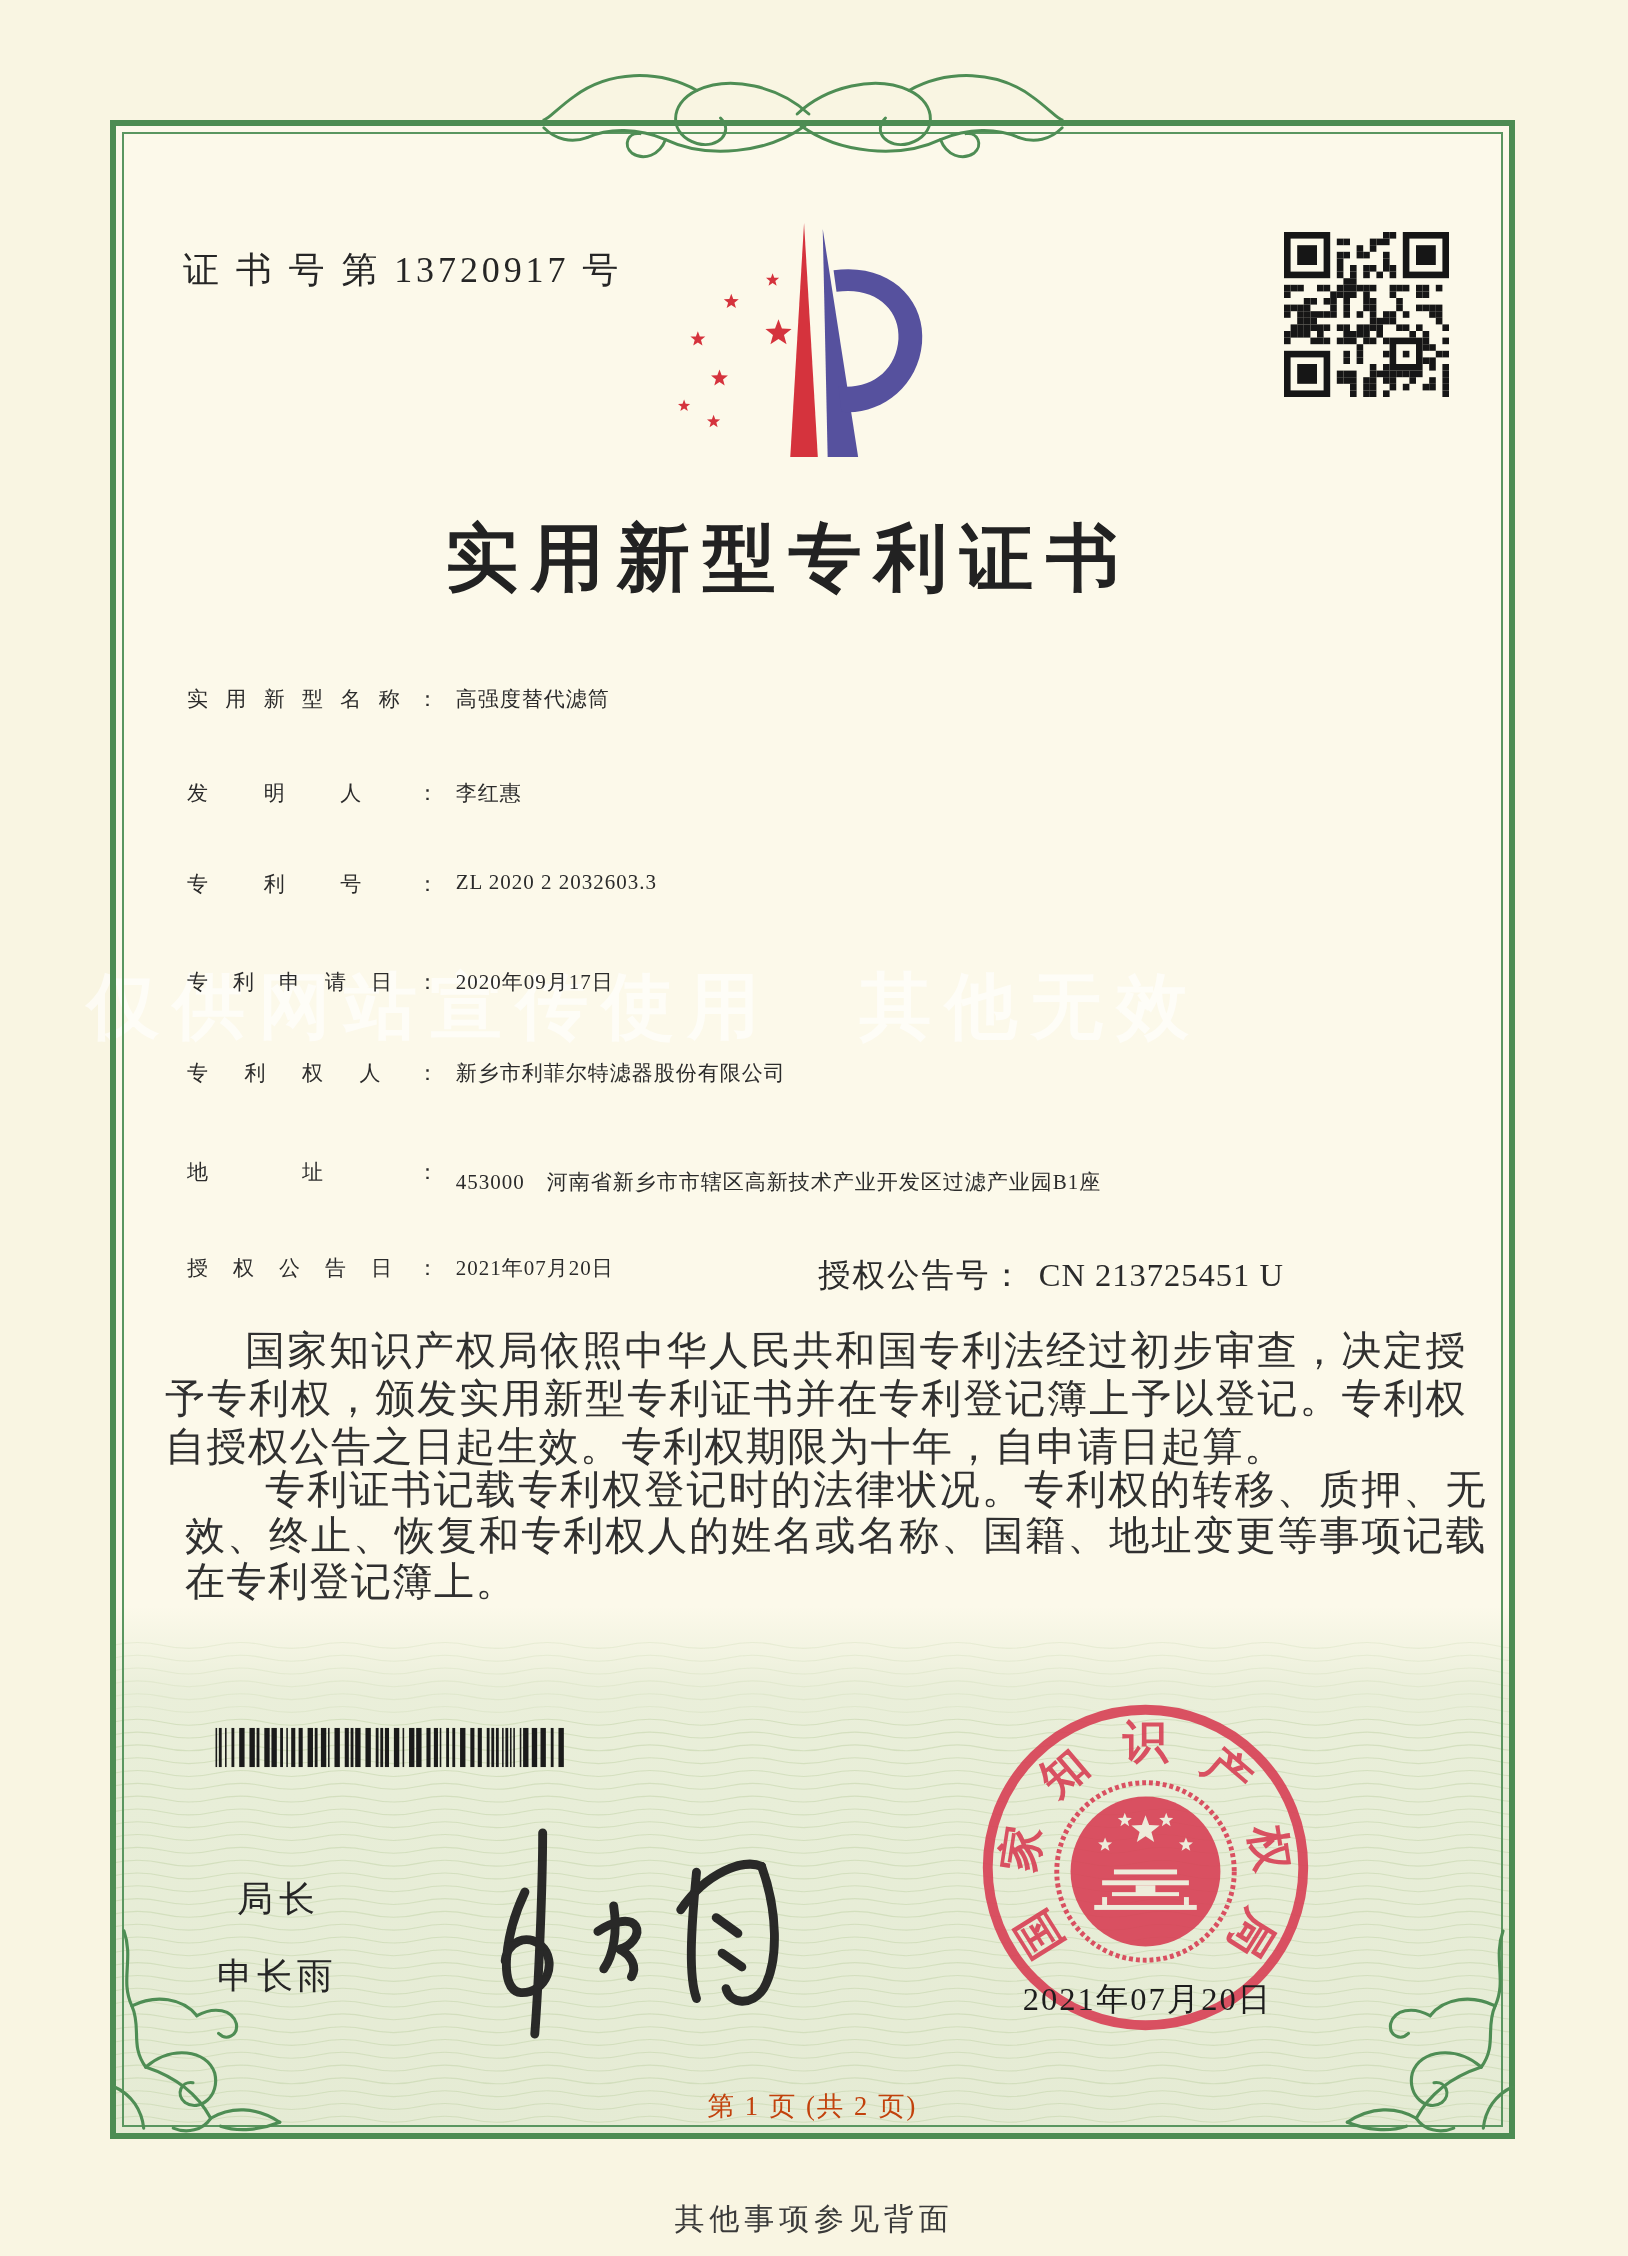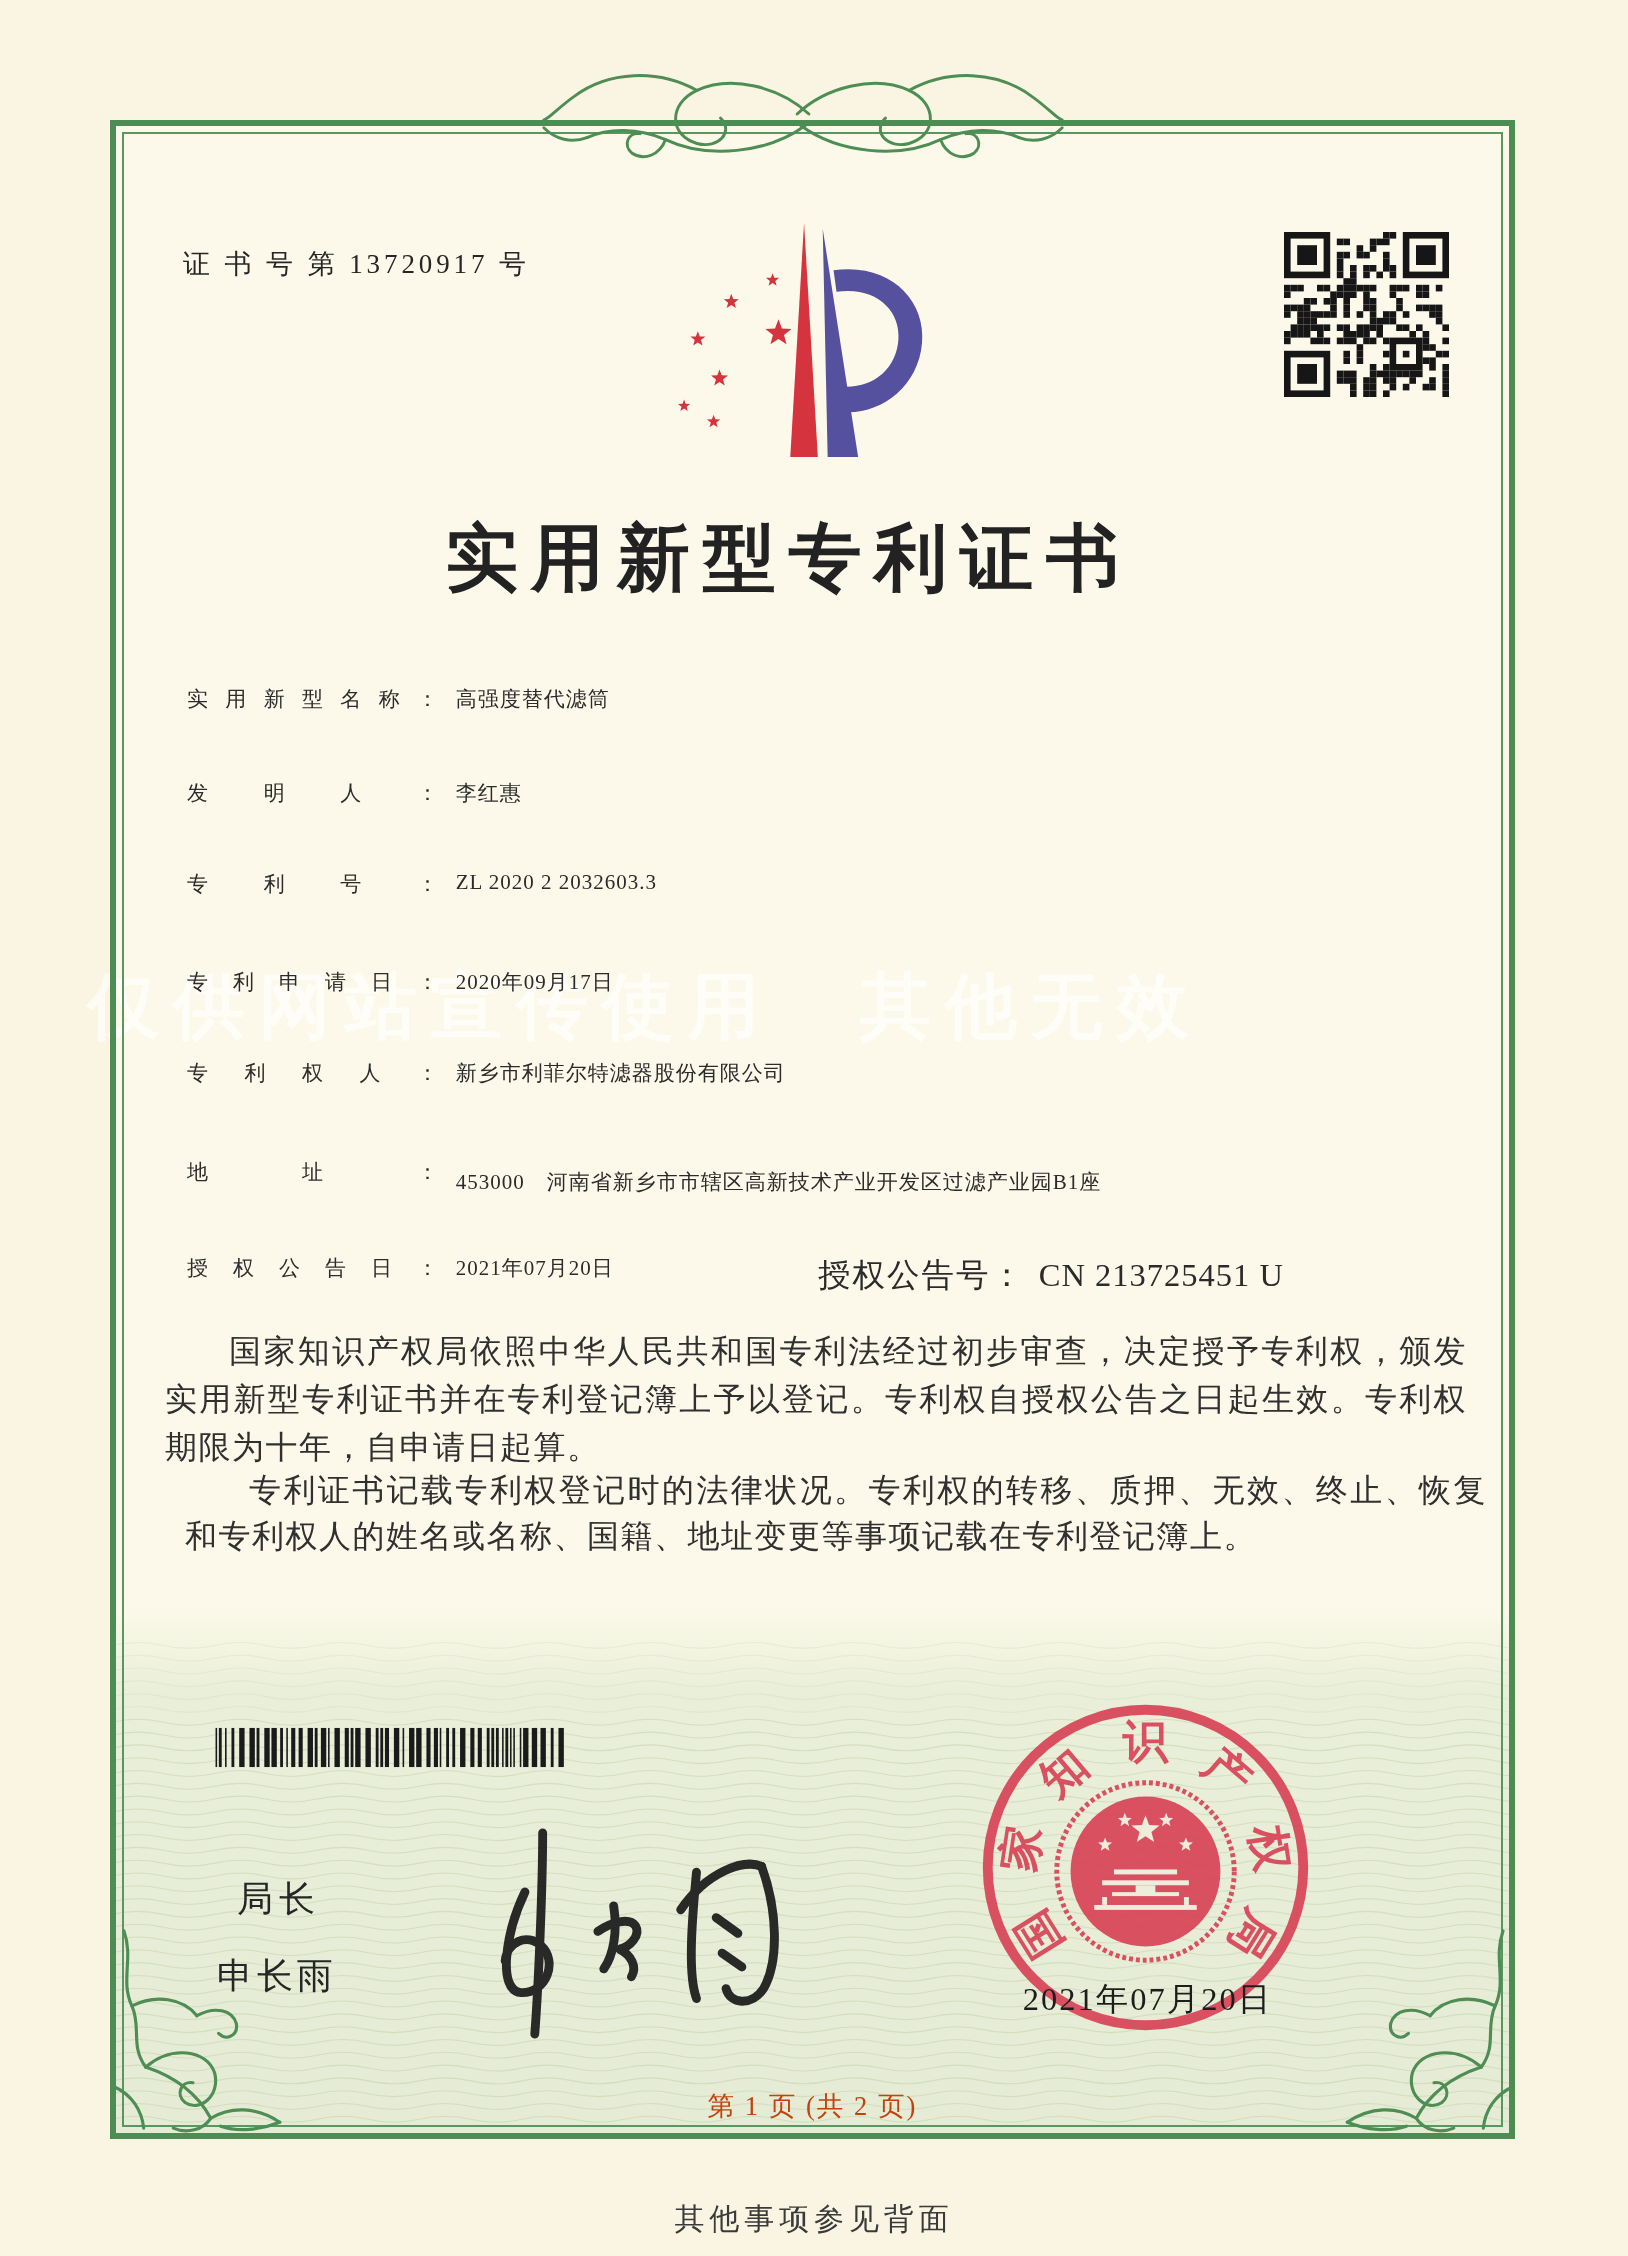--- a/index.html
+++ b/index.html
@@ -10,35 +10,35 @@
   .frame-bg{left:110px;top:120px;width:1405px;height:2019px;background:#fcf9ea;}
   .green-band{left:112px;top:1606px;width:1401px;height:532px;
     background:linear-gradient(180deg,rgba(231,237,215,0) 0%,rgba(231,237,215,.85) 16%,#e8eed8 35%,#e5ebd4 100%);}
   .waves{left:112px;top:1606px;width:1401px;height:532px;pointer-events:none;}
   .frame{left:110px;top:120px;width:1405px;height:2019px;border:6.9px solid #4d8c53;box-sizing:border-box;}
   .frame-inner{position:absolute;left:5.9px;top:5.9px;right:5.9px;bottom:5.9px;border:2px solid #5a9660;}
   
   .watermark{left:87px;top:959px;width:1517px;font-family:"Liberation Sans","DejaVu Sans",sans-serif;
     font-weight:700;font-size:72px;letter-spacing:13.8px;color:rgba(255,255,255,0.62);white-space:nowrap;}
   
-  .cert-no{left:183px;top:246px;font-size:27px;letter-spacing:3.9px;color:#262626;}
+  .cert-no{left:183px;top:246px;font-size:36px;letter-spacing:3.9px;color:#262626;}
   .qr{left:1284px;top:232px;}
   .logo{left:678px;top:223px;}
   .title{left:148px;top:510px;width:1281px;text-align:center;font-size:73px;font-weight:700;
     letter-spacing:12.8px;color:#222;}
   
   .row{left:187px;font-size:21px;color:#2b2b2b;}
   .row .lab{display:inline-block;width:251px;text-align:justify;text-align-last:justify;vertical-align:top;}
   .row .val{margin-left:17.7px;letter-spacing:1px;vertical-align:top;}
   .row .val.wrap{display:inline-block;width:980px;line-height:49px;}
   .grant-no{left:818px;top:1254px;font-size:32.5px;color:#2b2b2b;}
   .grant-no .lab2{letter-spacing:2px;}
   .grant-no .val{margin-left:13.8px;letter-spacing:1px;}
   
-  .para{left:165px;width:1302px;font-size:32px;line-height:48px;letter-spacing:1.5px;color:#303030;
+  .para{left:165px;width:1302px;font-size:40px;line-height:48px;letter-spacing:1.5px;color:#303030;
     text-align:justify;text-indent:2em;}
   
   .director-label{left:225px;top:1875px;font-size:36px;letter-spacing:5.9px;color:#262626;margin-left:12px;}
   .director-name{left:217px;top:1952px;font-size:36px;letter-spacing:3.9px;color:#262626;}
   .signature{left:448px;top:1815px;}
   .seal{left:970px;top:1692px;opacity:.9;}
   .seal-date{left:990px;top:1978px;width:315px;text-align:center;font-size:32.5px;letter-spacing:2px;color:#1d1d1d;}
   .barcode{left:212px;top:1726px;}
   .page-indicator{left:110px;top:2088px;width:1405px;text-align:center;font-size:26.6px;letter-spacing:2px;color:#c2410c;}
   .footer-note{left:0;top:2199px;width:1628px;text-align:center;font-size:30px;letter-spacing:4.9px;color:#3a3a3a;}

